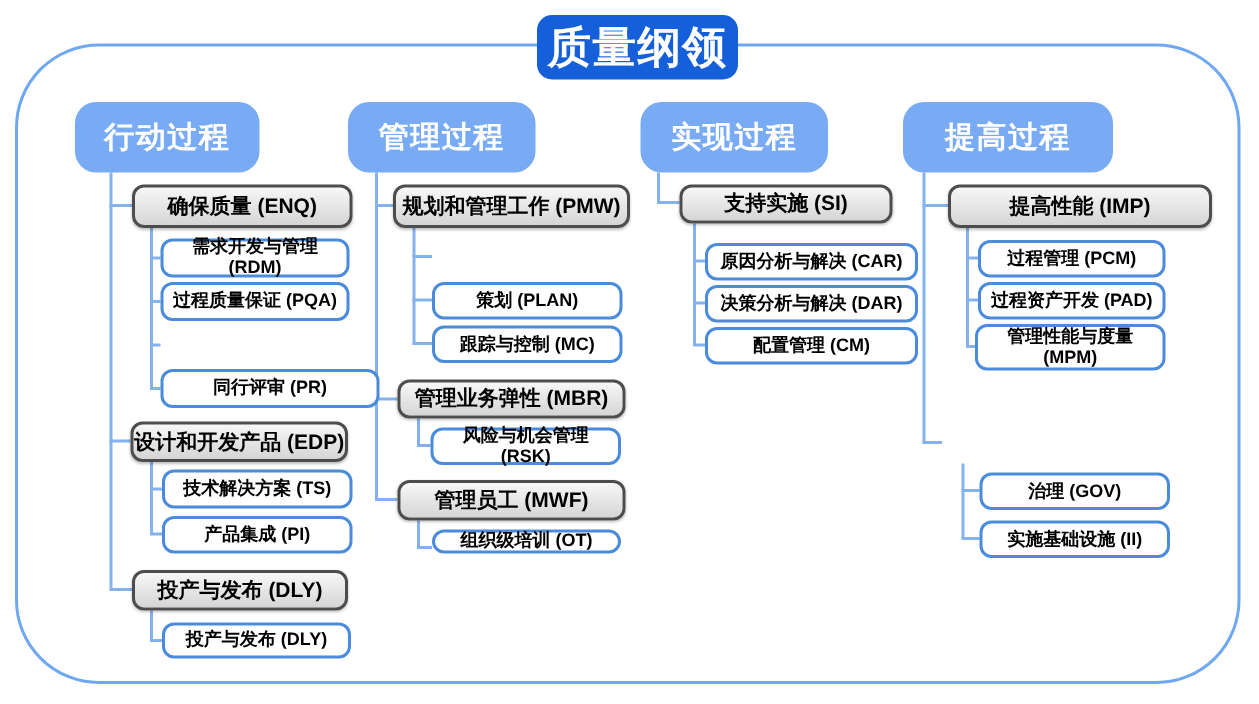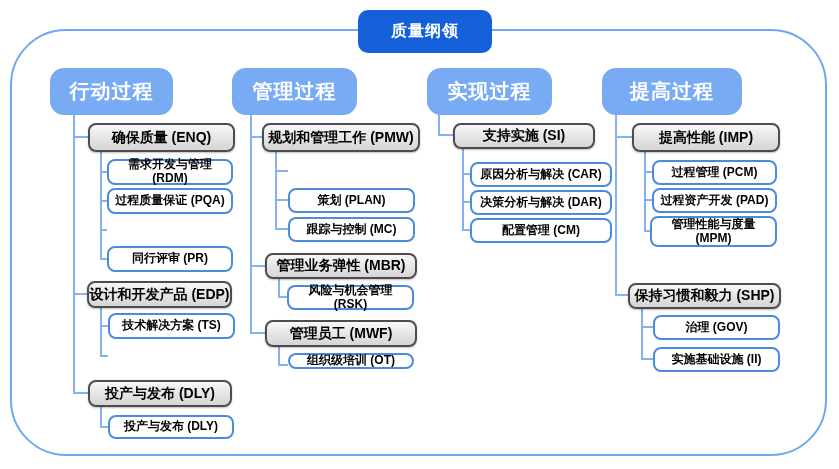--- a/index.html
+++ b/index.html
@@ -7,21 +7,21 @@
   #stage{position:relative;width:839px;height:469px;background:#fff;overflow:hidden;}
 
   .frame{
     position:absolute;left:10px;top:29px;width:813px;height:423px;
     border:2px solid #6FA8F0;border-radius:56px;background:#fff;
   }
   .title{
     position:absolute;left:358px;top:10px;width:134px;height:43px;
     background:#1560D8;border-radius:10px;color:#fff;
     display:flex;align-items:center;justify-content:center;
-    font-size:16px;font-weight:bold;letter-spacing:1px;
+    font-size:29px;font-weight:bold;letter-spacing:1px;
   }
   .hdr{
     position:absolute;top:68px;height:47px;background:#79ABF5;border-radius:14px;
     color:#fff;display:flex;align-items:center;justify-content:center;
     font-size:20px;font-weight:bold;letter-spacing:1px;
   }
   .gray{
     position:absolute;background:linear-gradient(180deg,#f7f7f7,#d5d5d5);
     border:2px solid #4D4D4D;border-radius:8px;color:#000;
     display:flex;align-items:center;justify-content:center;
@@ -94,40 +94,40 @@
   <div class="title">质量纲领</div>
 
   <div class="hdr" style="left:50px;width:123px">行动过程</div>
   <div class="hdr" style="left:232px;width:125px">管理过程</div>
   <div class="hdr" style="left:427px;width:125px">实现过程</div>
   <div class="hdr" style="left:602px;width:140px">提高过程</div>
 
   <div class="gray" style="left:88px;top:123px;width:147px;height:29px">确保质量 (ENQ)</div>
   <div class="white" style="left:107px;top:159px;width:126px;height:26px">需求开发与管理 (RDM)</div>
   <div class="white" style="left:107px;top:188px;width:126px;height:26px">过程质量保证 (PQA)</div>
-  <div class="white" style="left:107px;top:246px;width:126px;height:26px">同行评审 (PR)</div>
+  <div class="white" style="left:107px;top:246px;width:146px;height:26px">同行评审 (PR)</div>
   <div class="gray" style="left:87px;top:281px;width:145px;height:27px">设计和开发产品 (EDP)</div>
   <div class="white" style="left:108px;top:313px;width:127px;height:26px">技术解决方案 (TS)</div>
+  <div class="white" style="left:108px;top:344px;width:127px;height:25px">产品集成 (PI)</div>
   <div class="gray" style="left:88px;top:380px;width:144px;height:27px">投产与发布 (DLY)</div>
   <div class="white" style="left:108px;top:415px;width:126px;height:24px">投产与发布 (DLY)</div>
 
   <div class="gray" style="left:262px;top:123px;width:158px;height:29px">规划和管理工作 (PMW)</div>
   <div class="white" style="left:288px;top:188px;width:127px;height:25px">策划 (PLAN)</div>
   <div class="white" style="left:288px;top:217px;width:127px;height:25px">跟踪与控制 (MC)</div>
   <div class="gray" style="left:265px;top:253px;width:152px;height:26px">管理业务弹性 (MBR)</div>
   <div class="white" style="left:287px;top:285px;width:127px;height:25px">风险与机会管理 (RSK)</div>
   <div class="gray" style="left:265px;top:320px;width:152px;height:27px">管理员工 (MWF)</div>
   <div class="white" style="left:288px;top:353px;width:126px;height:16px">组织级培训 (OT)</div>
 
   <div class="gray" style="left:453px;top:123px;width:142px;height:26px">支持实施 (SI)</div>
   <div class="white" style="left:470px;top:162px;width:142px;height:25px">原因分析与解决 (CAR)</div>
   <div class="white" style="left:470px;top:190px;width:142px;height:25px">决策分析与解决 (DAR)</div>
   <div class="white" style="left:470px;top:218px;width:142px;height:25px">配置管理 (CM)</div>
 
-  <div class="gray" style="left:632px;top:123px;width:148px;height:29px">提高性能 (IMP)</div>
+  <div class="gray" style="left:632px;top:123px;width:176px;height:29px">提高性能 (IMP)</div>
   <div class="white" style="left:652px;top:160px;width:125px;height:25px">过程管理 (PCM)</div>
   <div class="white" style="left:652px;top:188px;width:125px;height:25px">过程资产开发 (PAD)</div>
   <div class="white" style="left:650px;top:216px;width:127px;height:31px">管理性能与度量 (MPM)</div>
-  <div class="gray" style="left:628px;top:283px;width:153px;height:26px">保持习惯和毅力 (SHP)</div>
   <div class="white" style="left:653px;top:315px;width:127px;height:25px">治理 (GOV)</div>
   <div class="white" style="left:653px;top:347px;width:127px;height:25px">实施基础设施 (II)</div>
 
 </div>
 
 </body></html>

